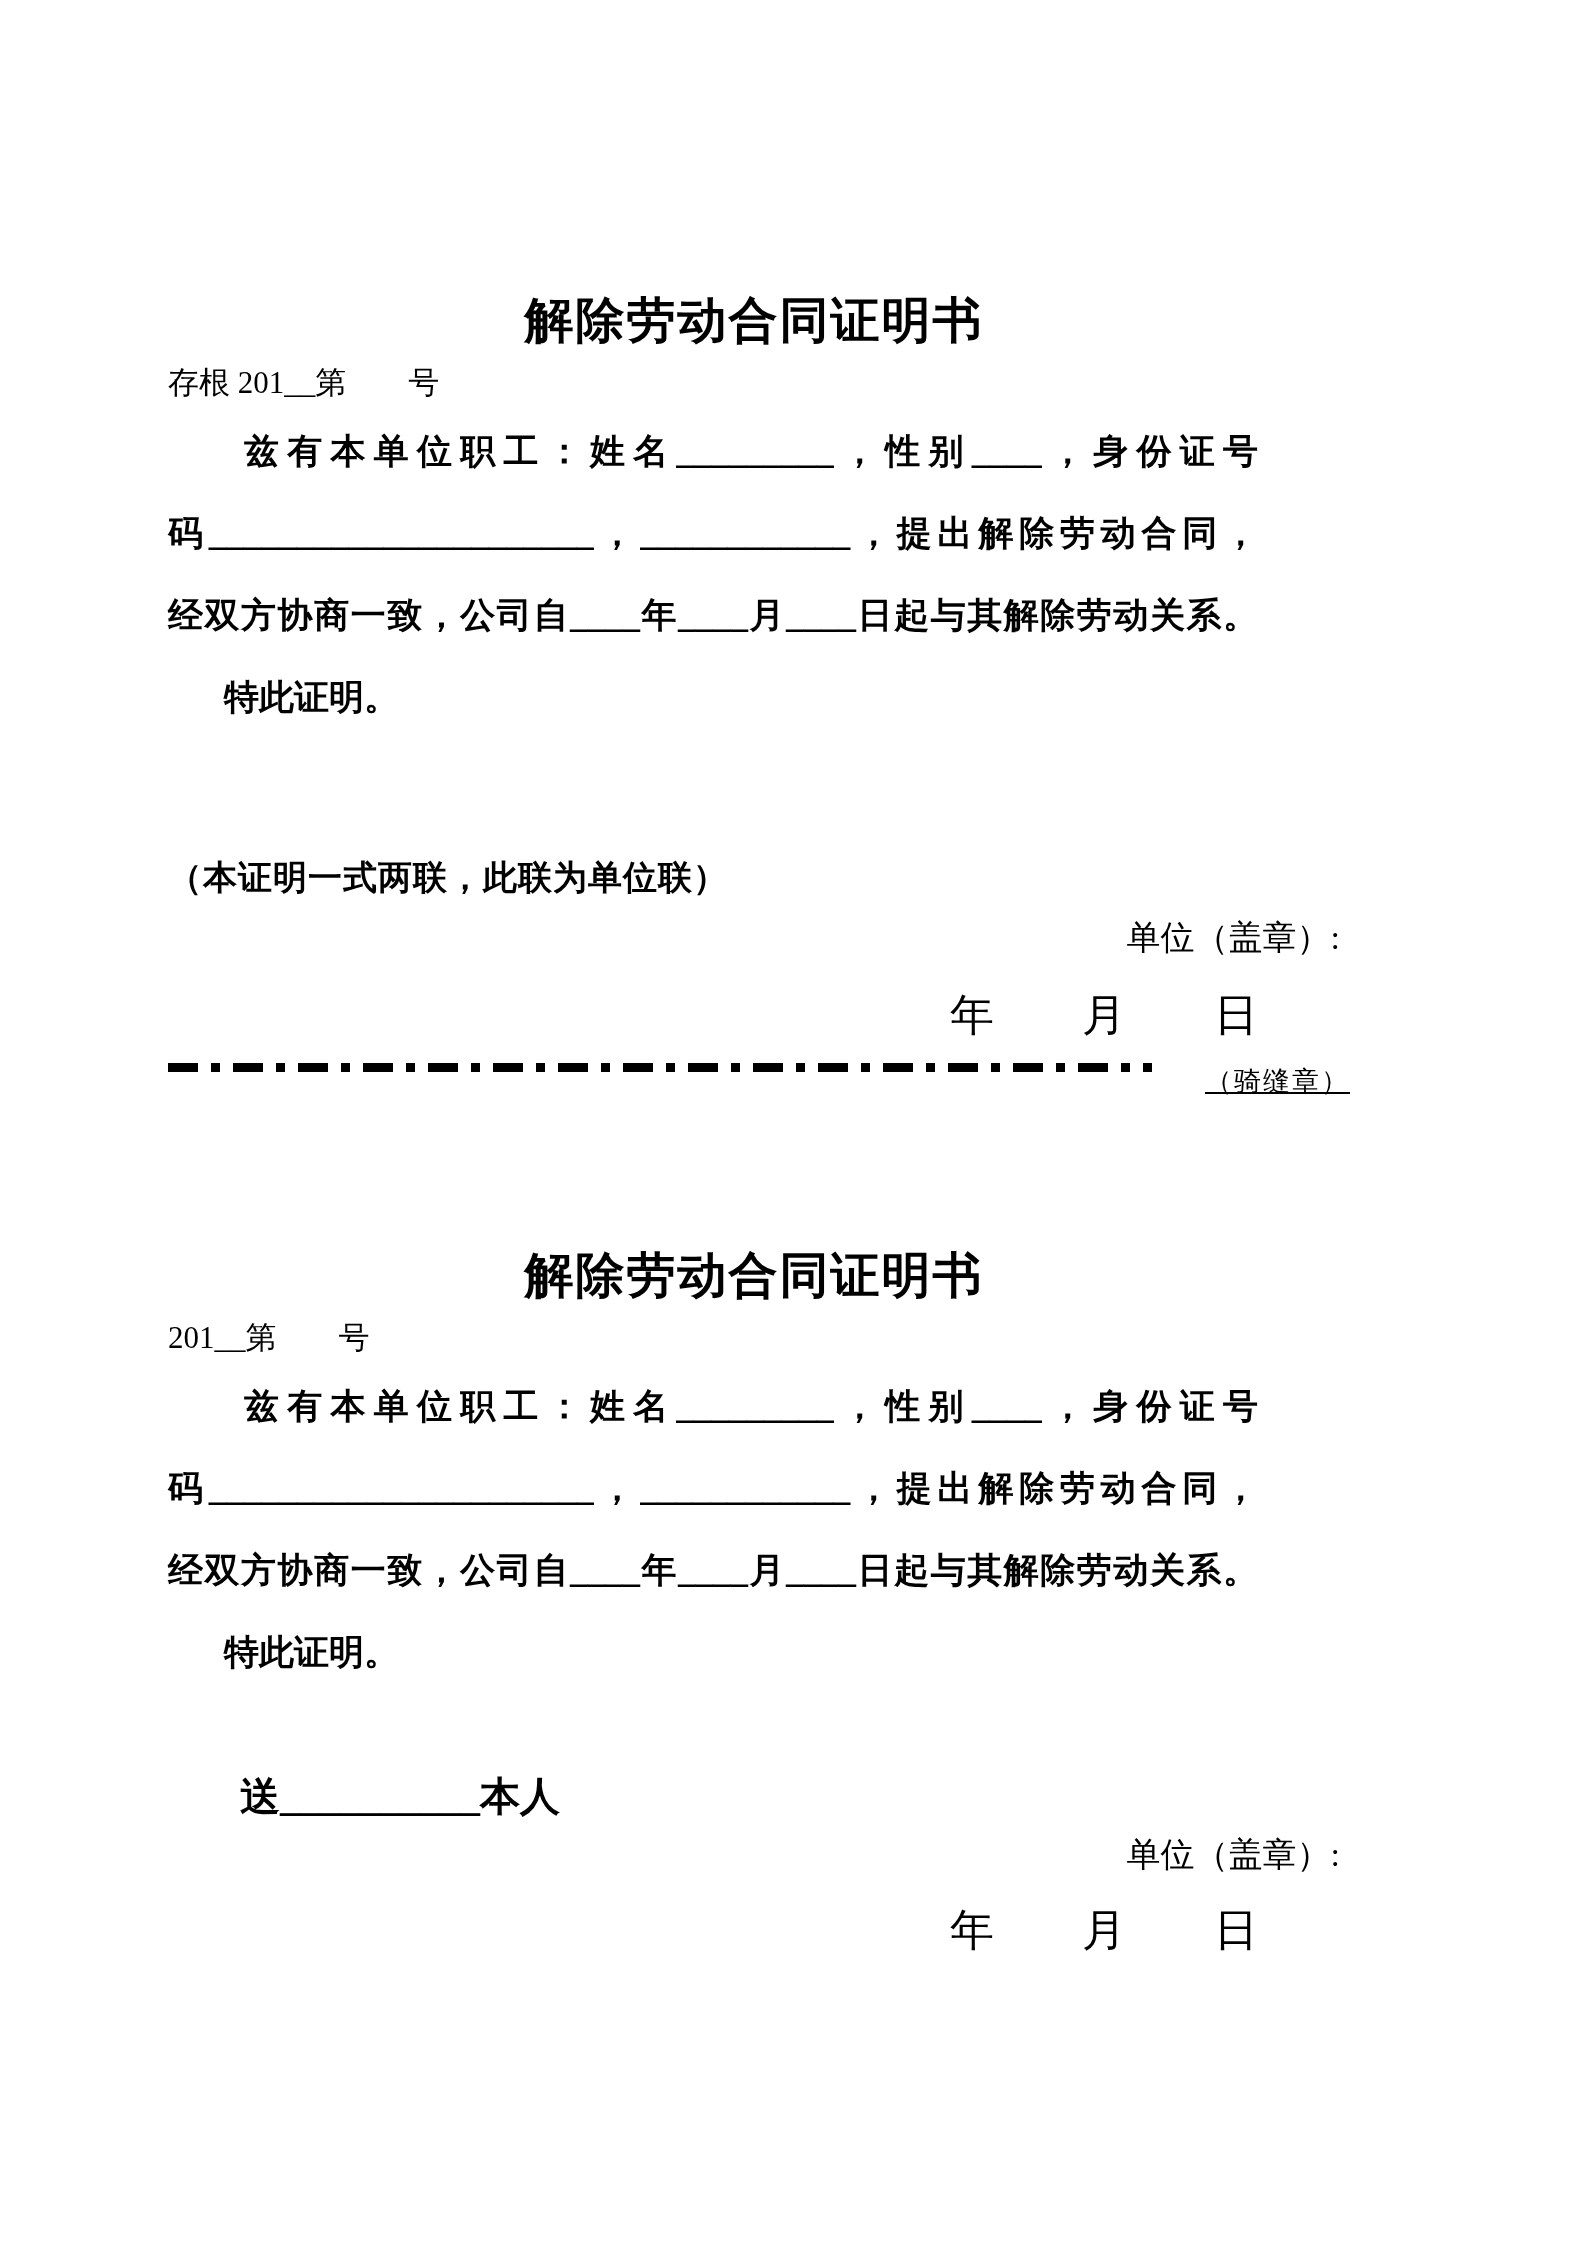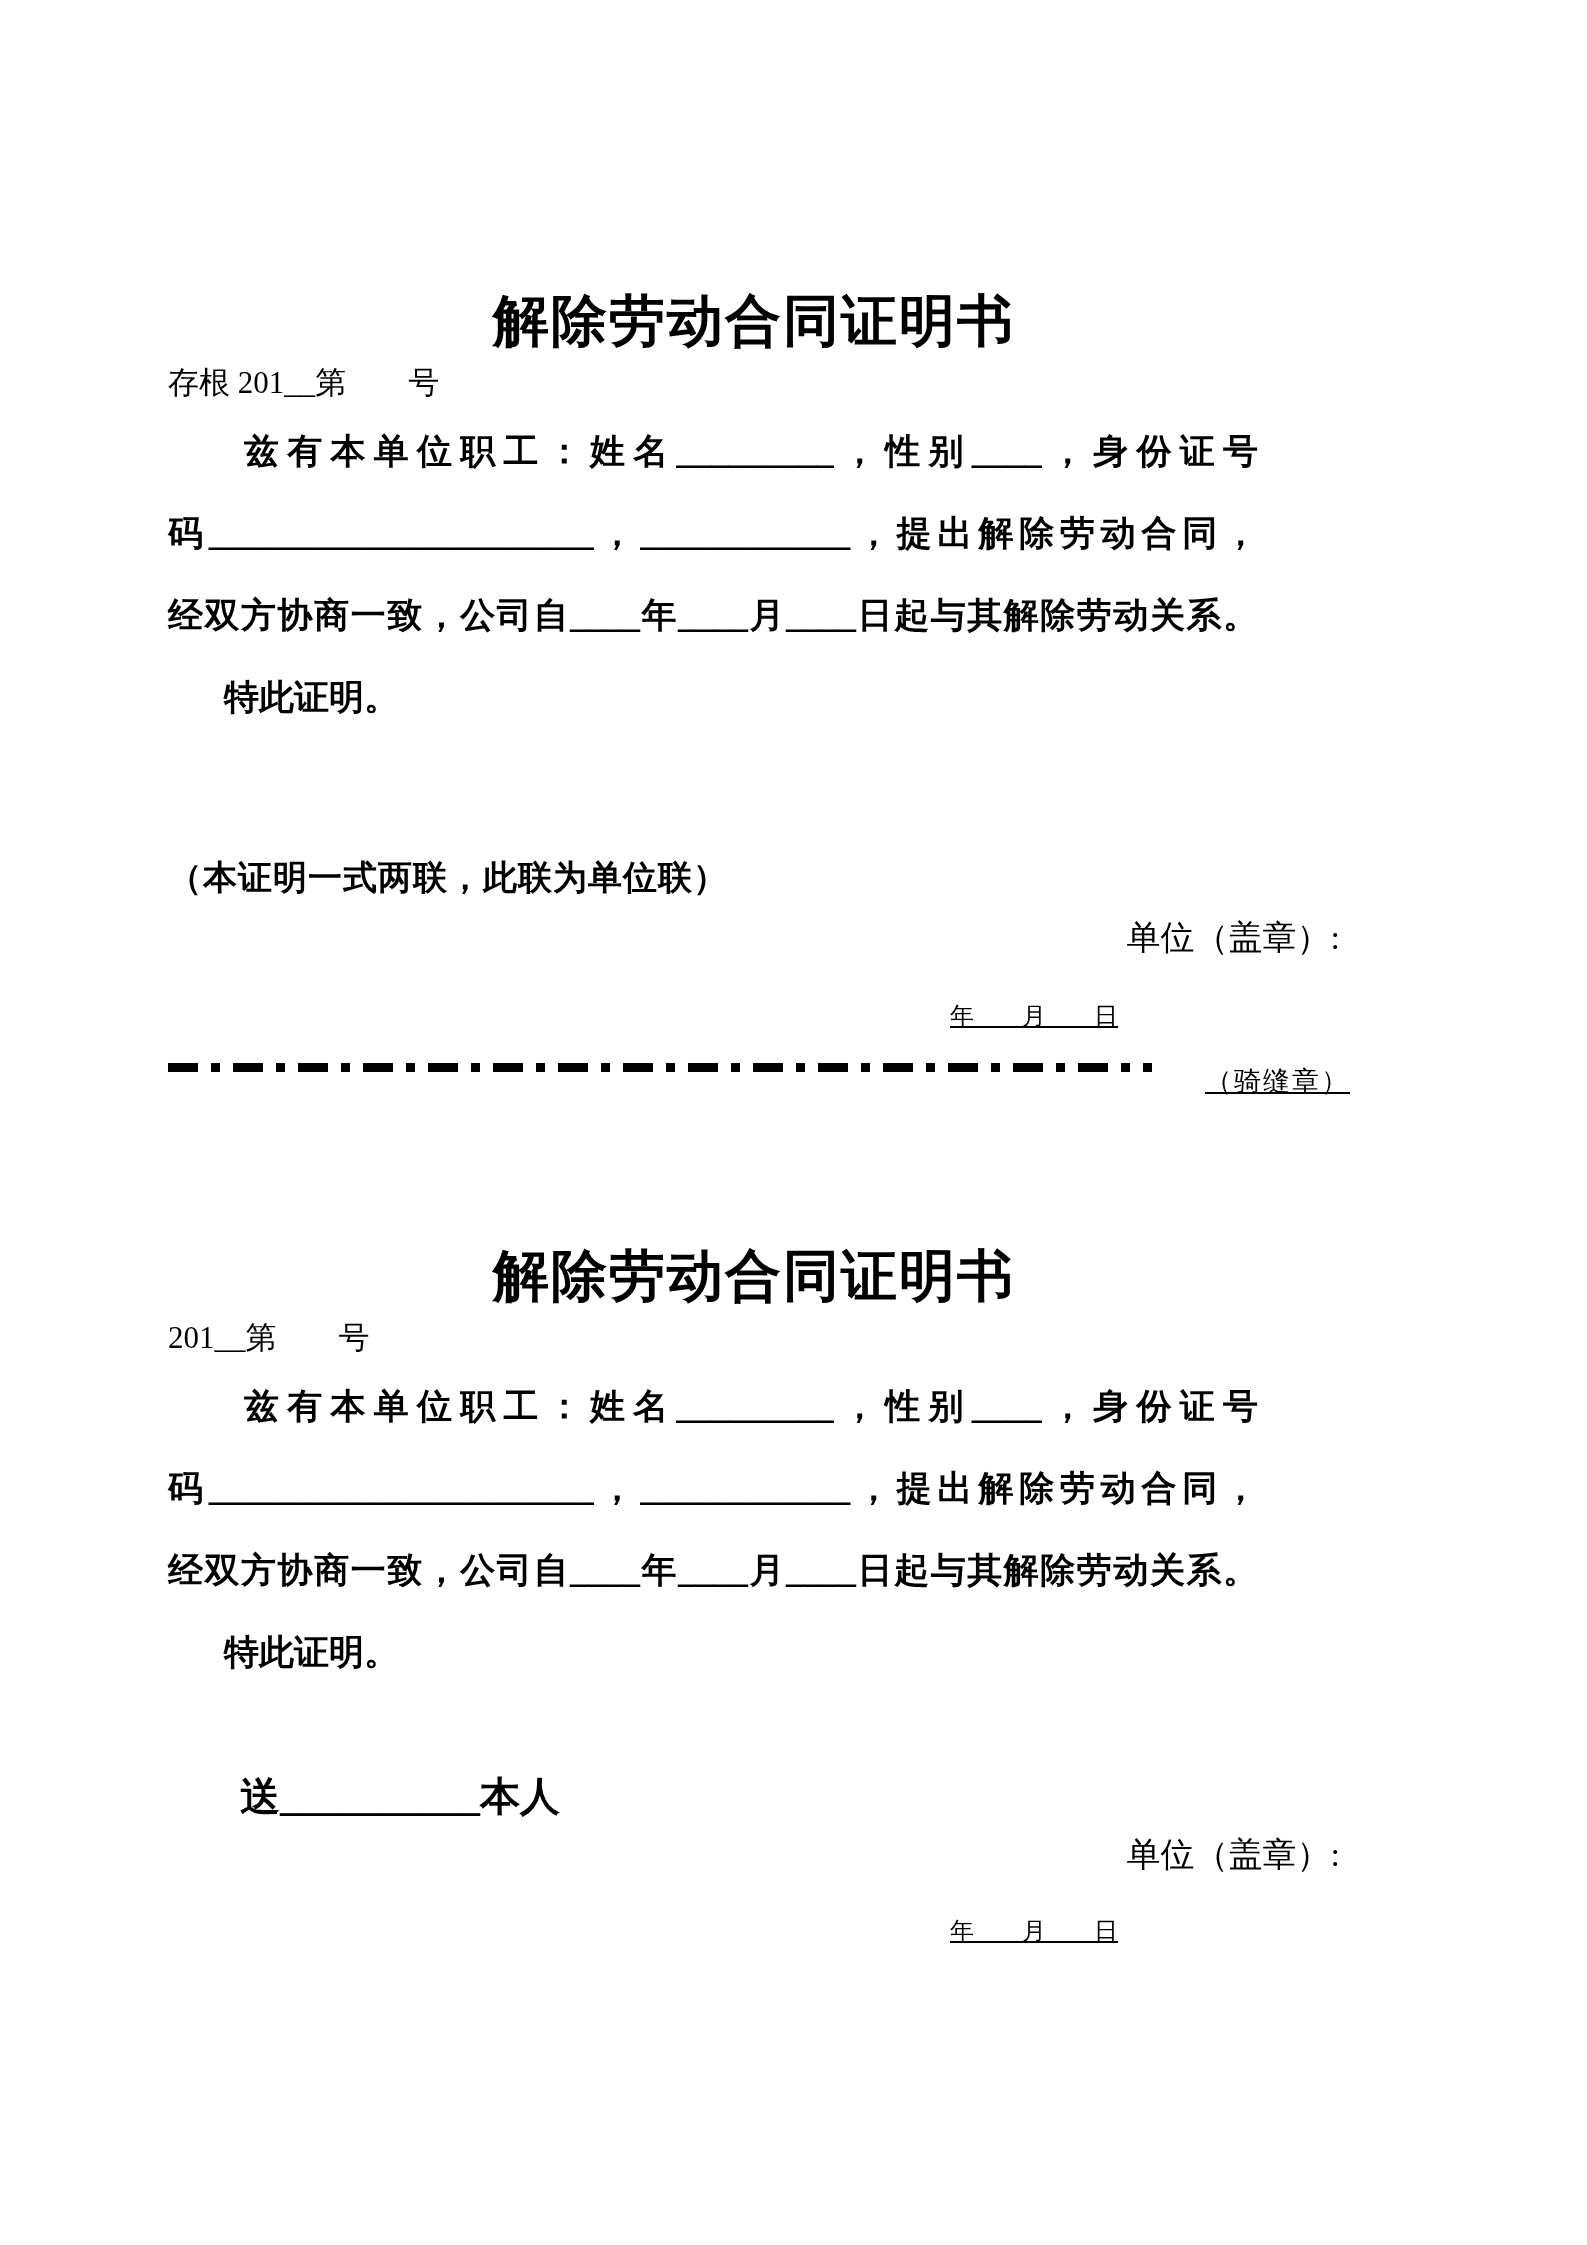--- a/index.html
+++ b/index.html
@@ -18,21 +18,21 @@
     box-sizing: border-box;
     padding: 295px 0 0 168px;
     overflow: hidden;
   }
   .content {
     width: 1172px; 
   }
   .doc-title {
     width: 1172px;
     text-align: center;
-    font-size: 56px;
+    font-size: 49px;
     font-weight: bold;
     letter-spacing: 2px;
     line-height: 52px;
     white-space: nowrap;
   }
   .serial-line {
     width: 1172px;
     margin-top: 16px;
     text-align: left;
     font-size: 31px;
@@ -70,24 +70,23 @@
   .seal-label {
     margin-top: 18px;
     font-size: 34px;
     line-height: 42px;
     white-space: nowrap;
     text-align: right;
   }
   .date-line {
     margin-top: 36px;
     margin-left: 782px;
-    font-size: 24px;
+    font-size: 44px;
     line-height: 42px;
     white-space: nowrap;
-    text-decoration: underline;
   }
   .seam-seal-note {
     position: absolute;
     left: 1205px;
     top: 1064px;
     font-size: 27px;
     line-height: 34px;
     letter-spacing: 2px;
     white-space: nowrap;
     text-decoration: underline;

